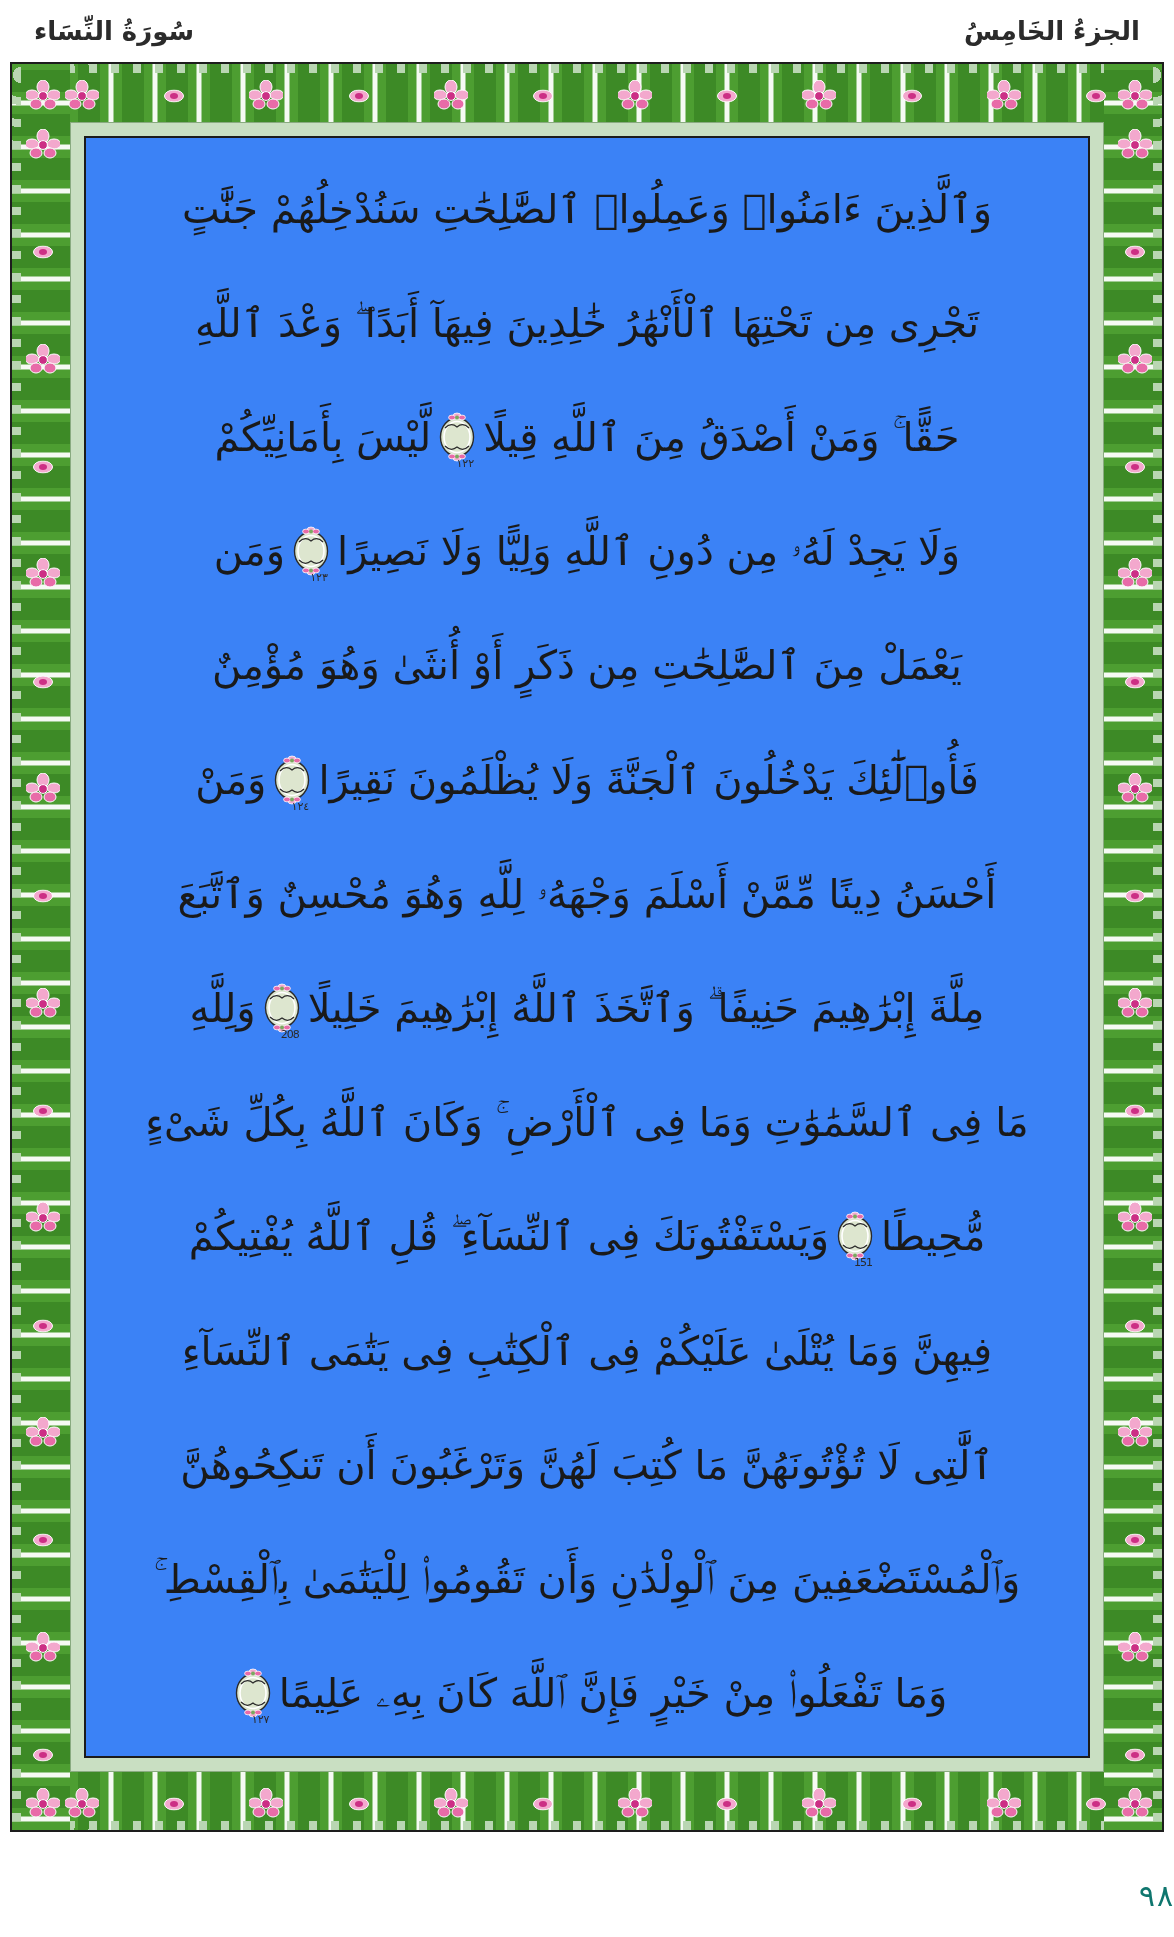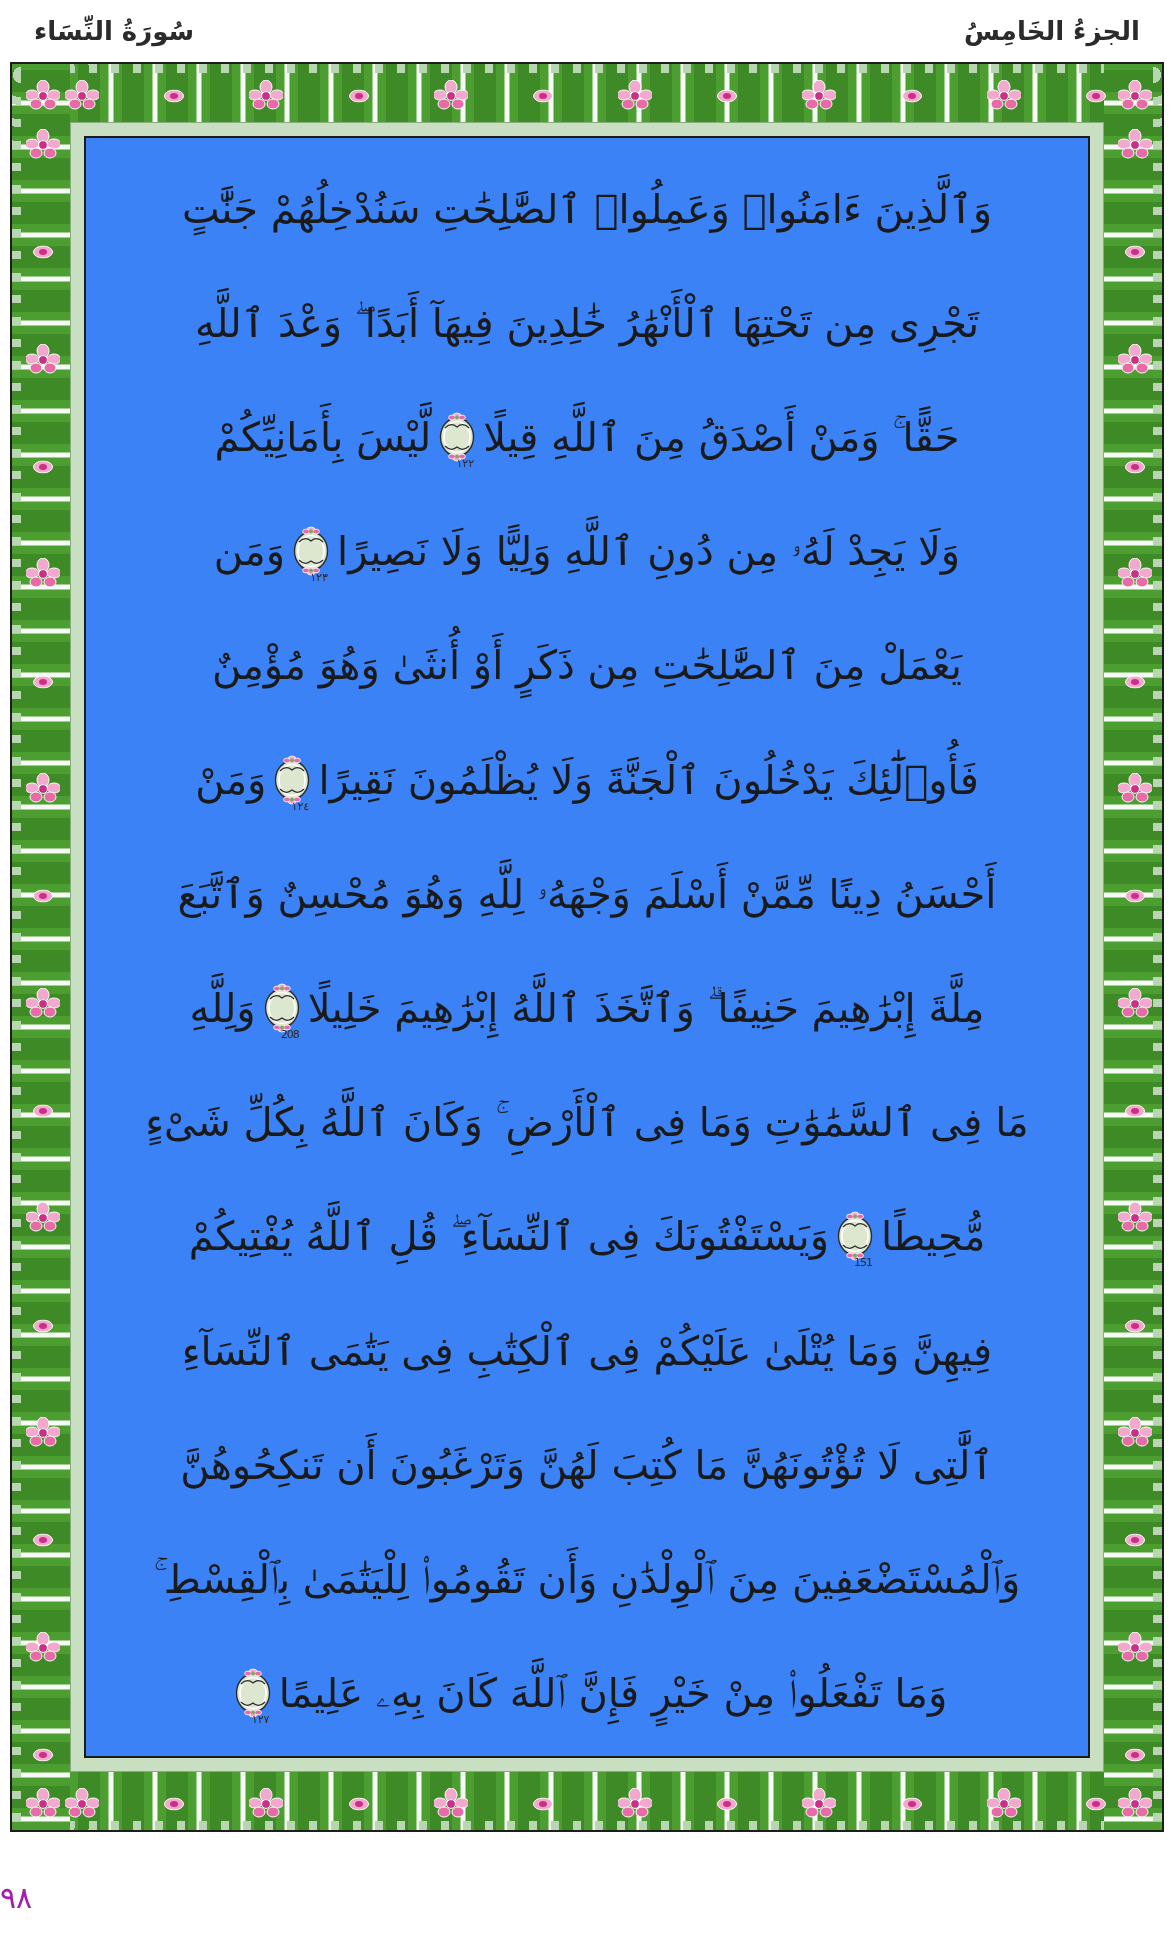--- a/index.html
+++ b/index.html
@@ -151,23 +151,23 @@
     text-align:center;
     font-family:"DejaVu Sans", sans-serif;
     font-size:11px;color:#2a2a2a;
     direction:rtl;
     margin-top:26px;
   }
 
   
   .page-number{
     position:absolute;left:0;right:0;bottom:22px;
-    text-align:left;
-    font-family:Liberation Sans, sans-serif;
-    font-size:30px;color:#a21caf;
+    text-align:right;
+    font-family:Liberation Mono, monospace;
+    font-size:30px;color:#0f766e;
   }
 </style>
 </head>
 <body>
 
 <div class="running-head">
   <div class="head-text">سُورَةُ النِّسَاء</div>
   <div class="head-text">الجزءُ الخَامِسُ</div>
 </div>
 

